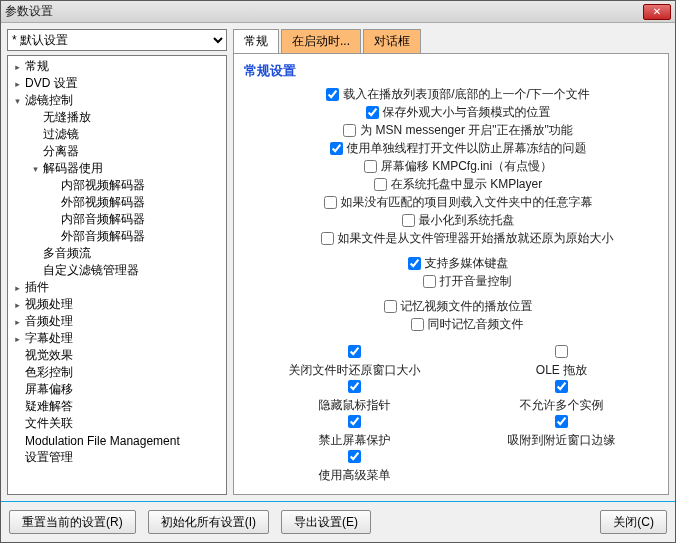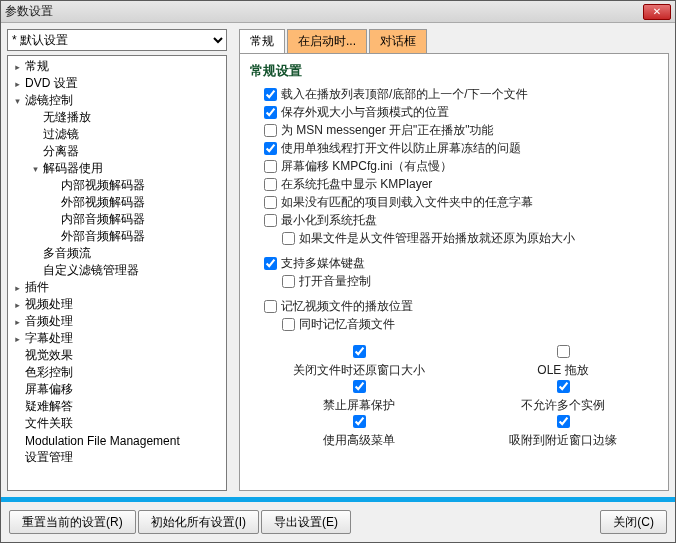--- a/index.html
+++ b/index.html
@@ -1,43 +1,43 @@
 <!DOCTYPE html>
 <html><head>
 <meta charset="utf-8">
 <style>
 * { box-sizing: border-box; margin: 0; padding: 0; }
 body { font-family: "Microsoft YaHei", SimSun, Arial, sans-serif; font-size: 12px; background: #fff; }
 .window { width: 676px; height: 543px; border: 1px solid #5a5a5a; background: #f0f0f0; display: flex; flex-direction: column; }
 .titlebar { height: 22px; background: linear-gradient(#e8e8e8,#d4d4d4); display: flex; align-items: center; padding: 0 4px; border-bottom: 1px solid #aaa; }
 .titlebar .title { flex: 1; font-size: 12px; color: #222; }
 .titlebar .closebtn { width: 28px; height: 16px; background: linear-gradient(#e57373,#c62828); border: 1px solid #8b0000; border-radius: 2px; color: #fff; display: flex; align-items: center; justify-content: center; font-size: 10px; cursor: pointer; }
-.body { flex: 1; display: flex; padding: 6px; gap: 12px; overflow: hidden; }
+.body { flex: 1; display: flex; padding: 6px; gap: 6px; overflow: hidden; }
 .left { width: 220px; display: flex; flex-direction: column; gap: 4px; }
 .combo { width: 100%; font-size: 12px; height: 22px; border: 1px solid #7a7a7a; background: #fff; }
 .tree { flex: 1; background: #fff; border: 1px solid #7a7a7a; overflow: auto; padding: 2px 0; }
 .tree-item { display: flex; align-items: center; height: 17px; cursor: pointer; white-space: nowrap; }
 .toggle { width: 11px; height: 11px; display: inline-flex; align-items: center; justify-content: center; margin-right: 2px; font-size: 9px; color: #555; }
 .toggle.has { cursor: pointer; }
 .right { flex: 1; display: flex; flex-direction: column; }
 .tabs { display: flex; height: 24px; }
 .tab { padding: 3px 10px; border: 1px solid #999; border-bottom: none; background: #fdba74; margin-right: 2px; cursor: pointer; font-size: 12px; }
 .tab.active { background: #fff; }
 .tabpane { flex: 1; background: #fff; border: 1px solid #999; padding: 8px 10px; overflow: auto; }
-.section-title { font-size: 13px; font-weight: bold; color: #14532d; margin-bottom: 6px; }
+.section-title { font-size: 13px; font-weight: bold; color: #1d4ed8; margin-bottom: 6px; }
 .row { display: flex; align-items: center; margin: 2px 0 6px 14px; gap: 6px; }
 .row label.lbl { color: #1a8c1a; font-size: 12px; }
 .select { flex: 1; font-size: 12px; height: 20px; border: 1px solid #7a7a7a; }
-.chk { display: flex; align-items: center; gap: 4px; margin: 1px 0 1px 14px; font-size: 12px; color: #222; }
+.chk { display: flex; align-items: center; gap: 4px; margin: 1px 0 1px 14px; font-size: 12px; color: #222; justify-content: center; }
 .chk input { width: 13px; height: 13px; }
 .chk.indent { margin-left: 32px; }
 .cols { display: flex; margin-top: 4px; }
 .cols .col { flex: 1; }
 .cols .chk { margin-left: 14px; flex-direction: column; }
-.footer { display: flex; padding: 8px; gap: 2px; border-top: 5px solid #0ea5e9; }
+.footer { display: flex; padding: 8px; gap: 12px; border-top: 1px solid #0ea5e9; }
 .footer .spacer { flex: 1; }
 .btn { height: 24px; padding: 0 12px; font-size: 12px; border: 1px solid #888; background: linear-gradient(#fdfdfd,#e4e4e4); cursor: pointer; border-radius: 2px; }
 .sep { height: 6px; }
 </style>
 </head>
 <body>
 
 <div class="window">
   <div class="titlebar">
     <span class="title">参数设置</span>
@@ -220,20 +220,24 @@
               <span>同时记忆音频文件</span>
             </label>
           </div>
         <div class="sep"></div>
 
         <div class="cols">
           <div class="col" id="col-left">
               <label class="chk">
                 <input type="checkbox" checked="" style="">
                 <span>关闭文件时还原窗口大小</span>
+              </label>
+              <label class="chk">
+                <input type="checkbox" checked="" style="">
+                <span>隐藏鼠标指针</span>
               </label>
               <label class="chk">
                 <input type="checkbox" checked="" style="">
                 <span>禁止屏幕保护</span>
               </label>
               <label class="chk">
                 <input type="checkbox" checked="" style="">
                 <span>使用高级菜单</span>
               </label>
             </div>

